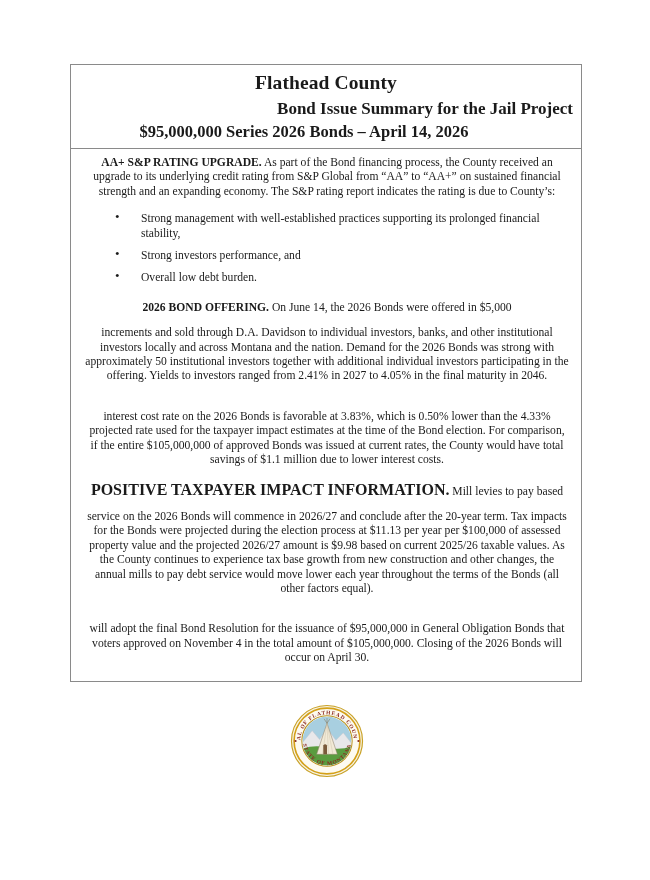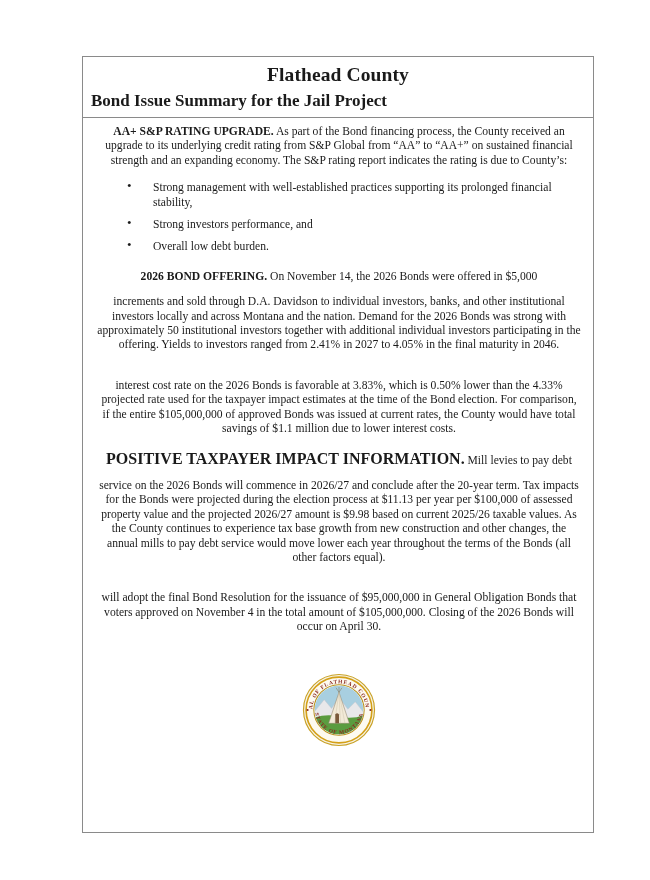--- a/index.html
+++ b/index.html
@@ -13,44 +13,43 @@
     position: relative;
     font-family: "Liberation Serif", "DejaVu Serif", serif;
     color: #1a1a1a;
     overflow: hidden;
   }
 
   
   #doc-frame {
     position: absolute;
     left: 70px;
-    top: 56px;
+    top: 64px;
     width: 512px;
-    height: 777px;
+    height: 618px;
     border: 1px solid #8a8a8a;
     box-sizing: border-box;
     background: #ffffff;
-    margin-left: 12px;
   }
 
   
   #header-block {
     border-bottom: 1px solid #8a8a8a;
     padding: 6px 8px 5px 8px;
     box-sizing: border-box;
   }
   #title-line-1 {
     text-align: center;
     font-weight: bold;
     font-size: 19.5px;
     line-height: 24px;
     letter-spacing: 0.1px;
   }
   #title-line-2 {
-    text-align: left;
+    text-align: right;
     font-weight: bold;
     font-size: 17px;
     line-height: 23px;
     margin-top: 2px;
   }
   #title-line-3 {
     text-align: center;
     font-weight: bold;
     font-size: 16.5px;
     line-height: 22px;
@@ -117,48 +116,49 @@
   #county-seal { display: inline-block; }
 </style>
 </head>
 <body>
 
 <div id="doc-frame">
 
   <div id="header-block">
     <div id="title-line-1">Flathead County</div>
     <div id="title-line-2">Bond Issue Summary for the Jail Project</div>
+    <div id="title-line-3">$95,000,000 Series 2026 Bonds – April 14, 2026</div>
   </div>
 
   <div id="body-block">
 
     <p class="para"><span class="lead">AA+ S&amp;P RATING UPGRADE.</span><span> As part of the Bond financing process, the County received an upgrade to its underlying credit rating from S&amp;P Global from “AA” to “AA+” on sustained financial strength and an expanding economy. The S&amp;P rating report indicates the rating is due to County’s:</span></p>
 
     <div class="gap-md"></div>
 
     <ul class="bullets">
       <li><span class="bullet-dot">•</span><span>Strong management with well-established practices supporting its prolonged financial stability,</span></li>
       <li><span class="bullet-dot">•</span><span>Strong investors performance, and</span></li>
       <li><span class="bullet-dot">•</span><span>Overall low debt burden.</span></li>
     </ul>
 
     <div class="gap-lg"></div>
 
-    <p class="para"><span class="lead">2026 BOND OFFERING.</span><span> On November 14, the 2026 Bonds were offered in $5,000</span></p>
+    <p class="para"><span class="lead">2026 BOND OFFERING.</span><span> On June 14, the 2026 Bonds were offered in $5,000</span></p>
     <div class="gap-sm"></div>
     <p class="para">increments and sold through D.A. Davidson to individual investors, banks, and other institutional investors locally and across Montana and the nation. Demand for the 2026 Bonds was strong with approximately 50 institutional investors together with additional individual investors participating in the offering. Yields to investors ranged from 2.41% in 2027 to 4.05% in the final maturity in 2046.</p>
 
     <div class="gap-lg"></div>
 
     <div class="gap-sm"></div>
     <p class="para">interest cost rate on the 2026 Bonds is favorable at 3.83%, which is 0.50% lower than the 4.33% projected rate used for the taxpayer impact estimates at the time of the Bond election. For comparison, if the entire $105,000,000 of approved Bonds was issued at current rates, the County would have total savings of $1.1 million due to lower interest costs.</p>
 
     <div class="gap-lg"></div>
 
-    <p class="para bigline"><span class="lead-big">POSITIVE TAXPAYER IMPACT INFORMATION.</span><span> Mill levies to pay debt</span></p>
+    <p class="para bigline"><span class="lead-big">POSITIVE TAXPAYER IMPACT INFORMATION.</span><span> Mill levies to pay based</span></p>
     <div class="gap-sm"></div>
     <p class="para">service on the 2026 Bonds will commence in 2026/27 and conclude after the 20-year term. Tax impacts for the Bonds were projected during the election process at $11.13 per year per $100,000 of assessed property value and the projected 2026/27 amount is $9.98 based on current 2025/26 taxable values. As the County continues to experience tax base growth from new construction and other changes, the annual mills to pay debt service would move lower each year throughout the terms of the Bonds (all other factors equal).</p>
 
     <div class="gap-lg"></div>
 
     <div class="gap-sm"></div>
     <p class="para">will adopt the final Bond Resolution for the issuance of $95,000,000 in General Obligation Bonds that voters approved on November 4 in the total amount of $105,000,000. Closing of the 2026 Bonds will occur on April 30.</p>
 
     <div class="gap-md"></div>
 

